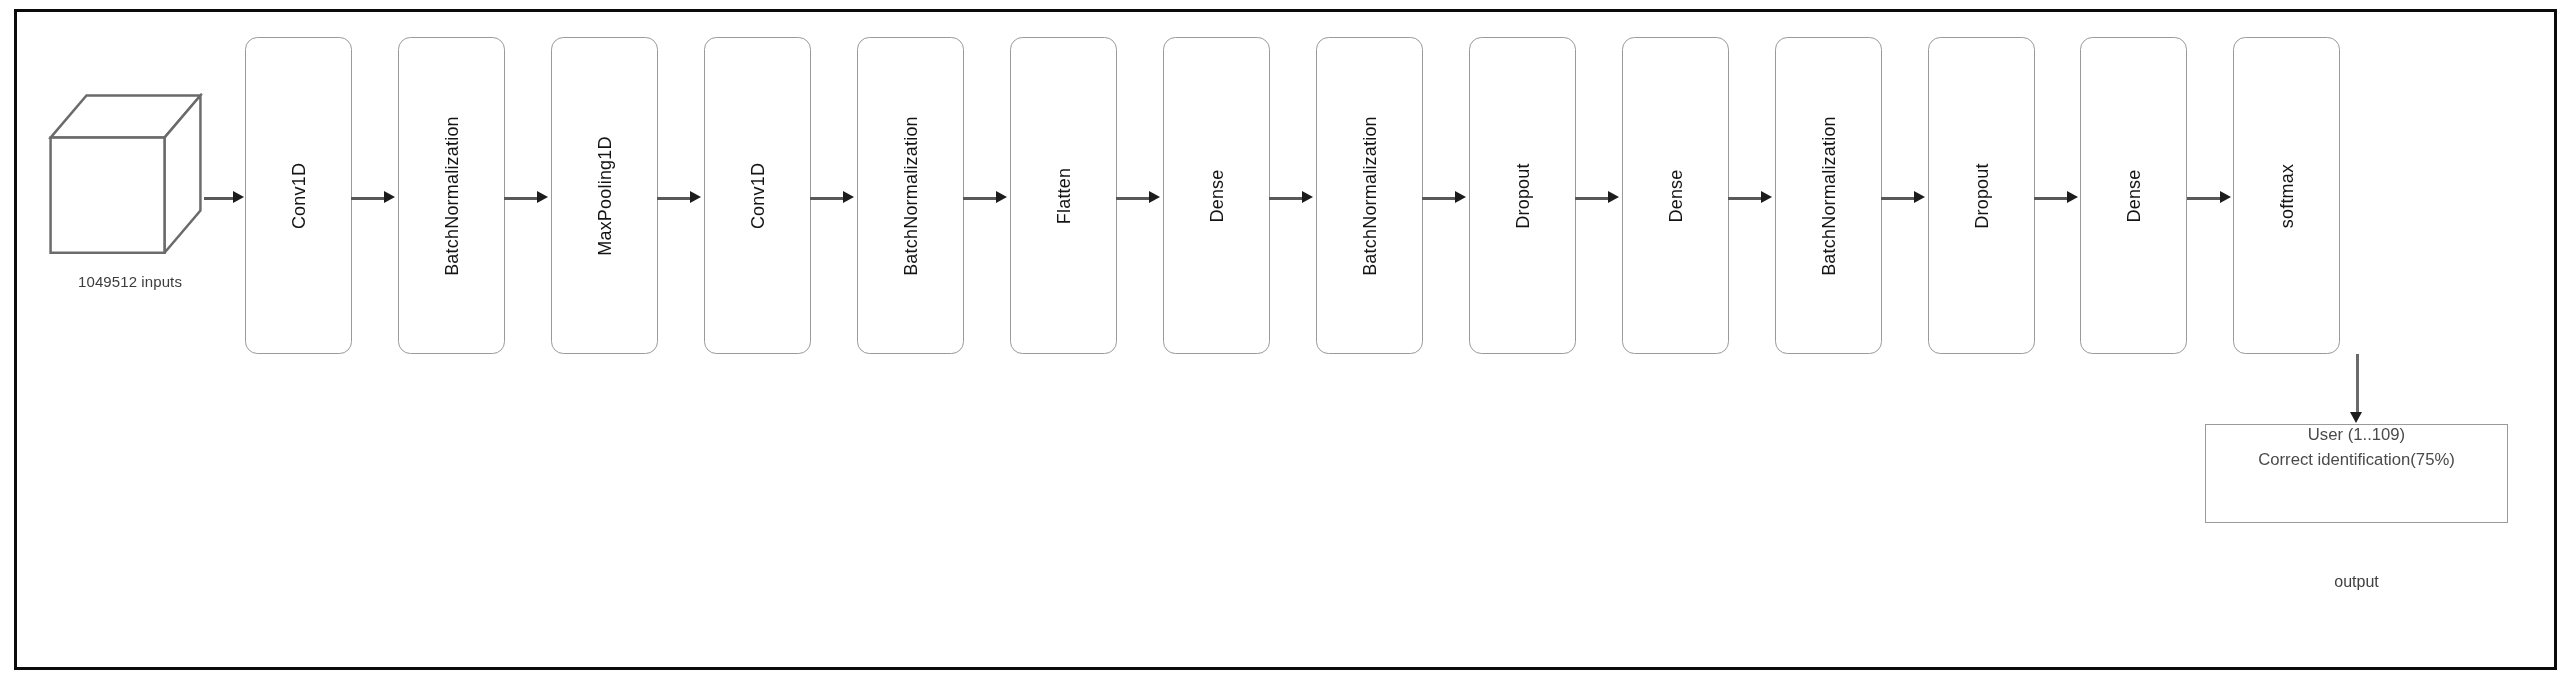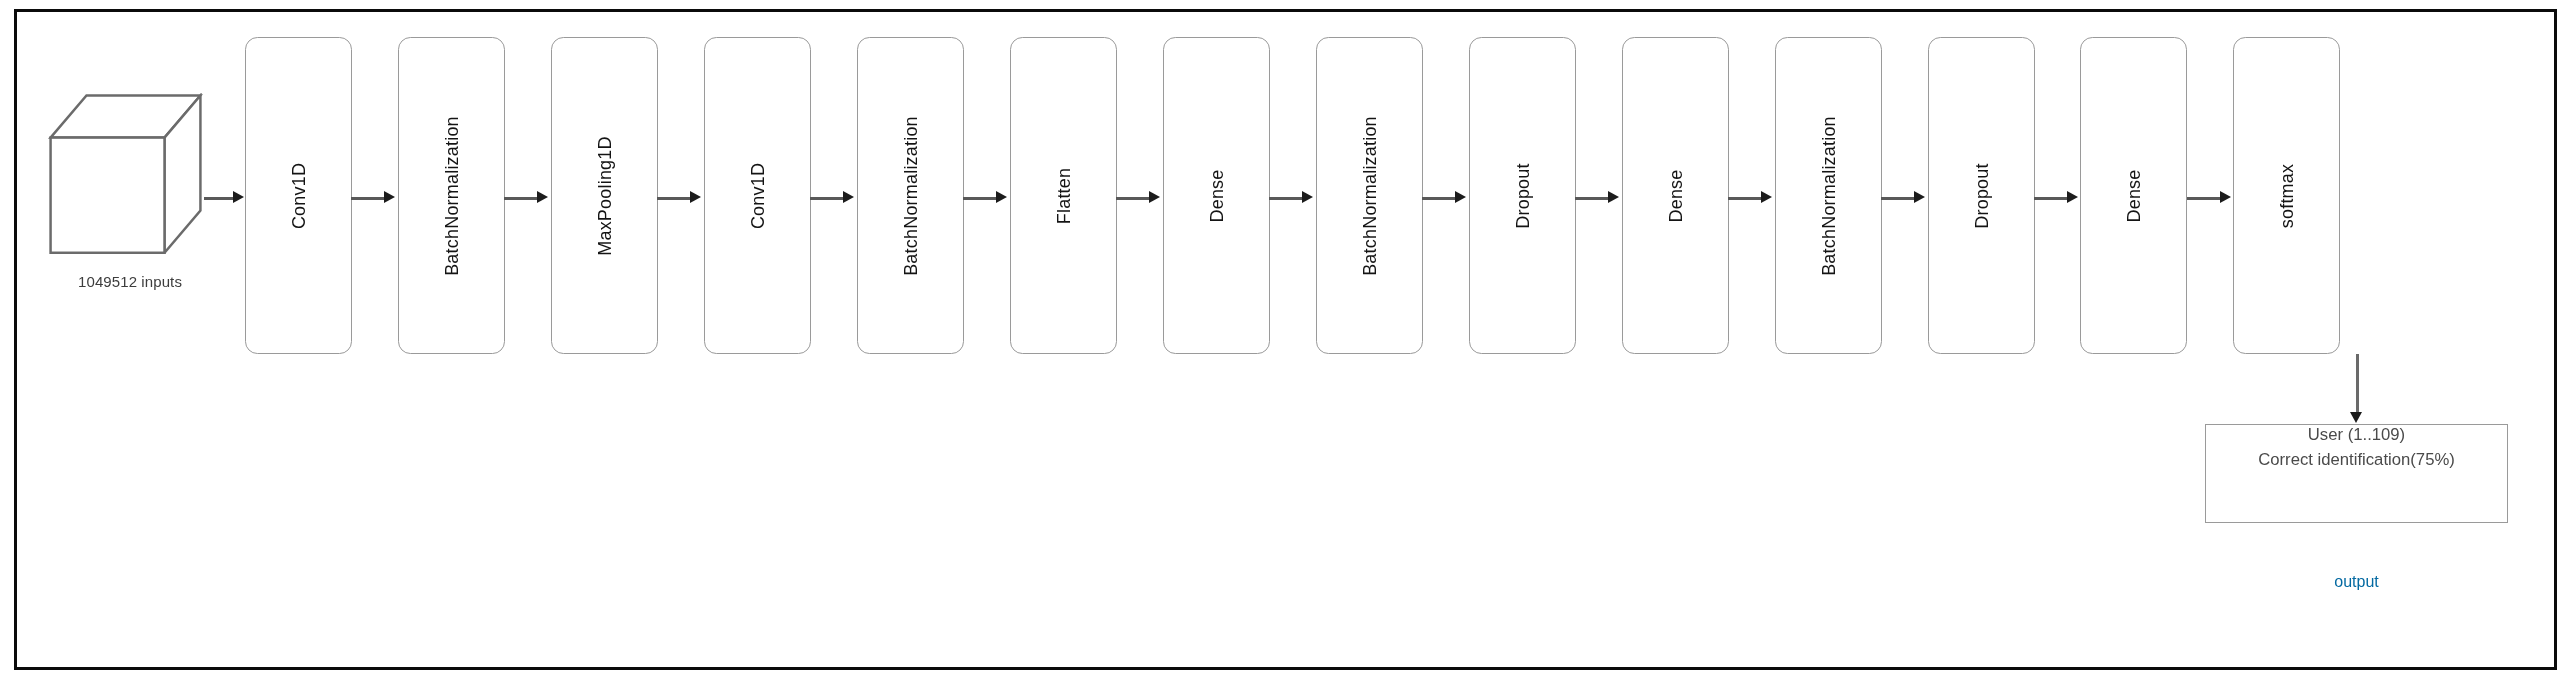--- a/index.html
+++ b/index.html
@@ -152,21 +152,21 @@
     white-space: nowrap;
     line-height: 1.25;
   }
   .output-caption {
     position: absolute;
     left: 2205px;
     top: 573px;
     width: 303px;
     text-align: center;
     font-size: 16px;
-    color: #0369a1;
+    color: #404040;
     white-space: nowrap;
   }
 </style>
 </head>
 <body>
 
 <div id="canvas">
 
   <div class="outer-frame"></div>
 

